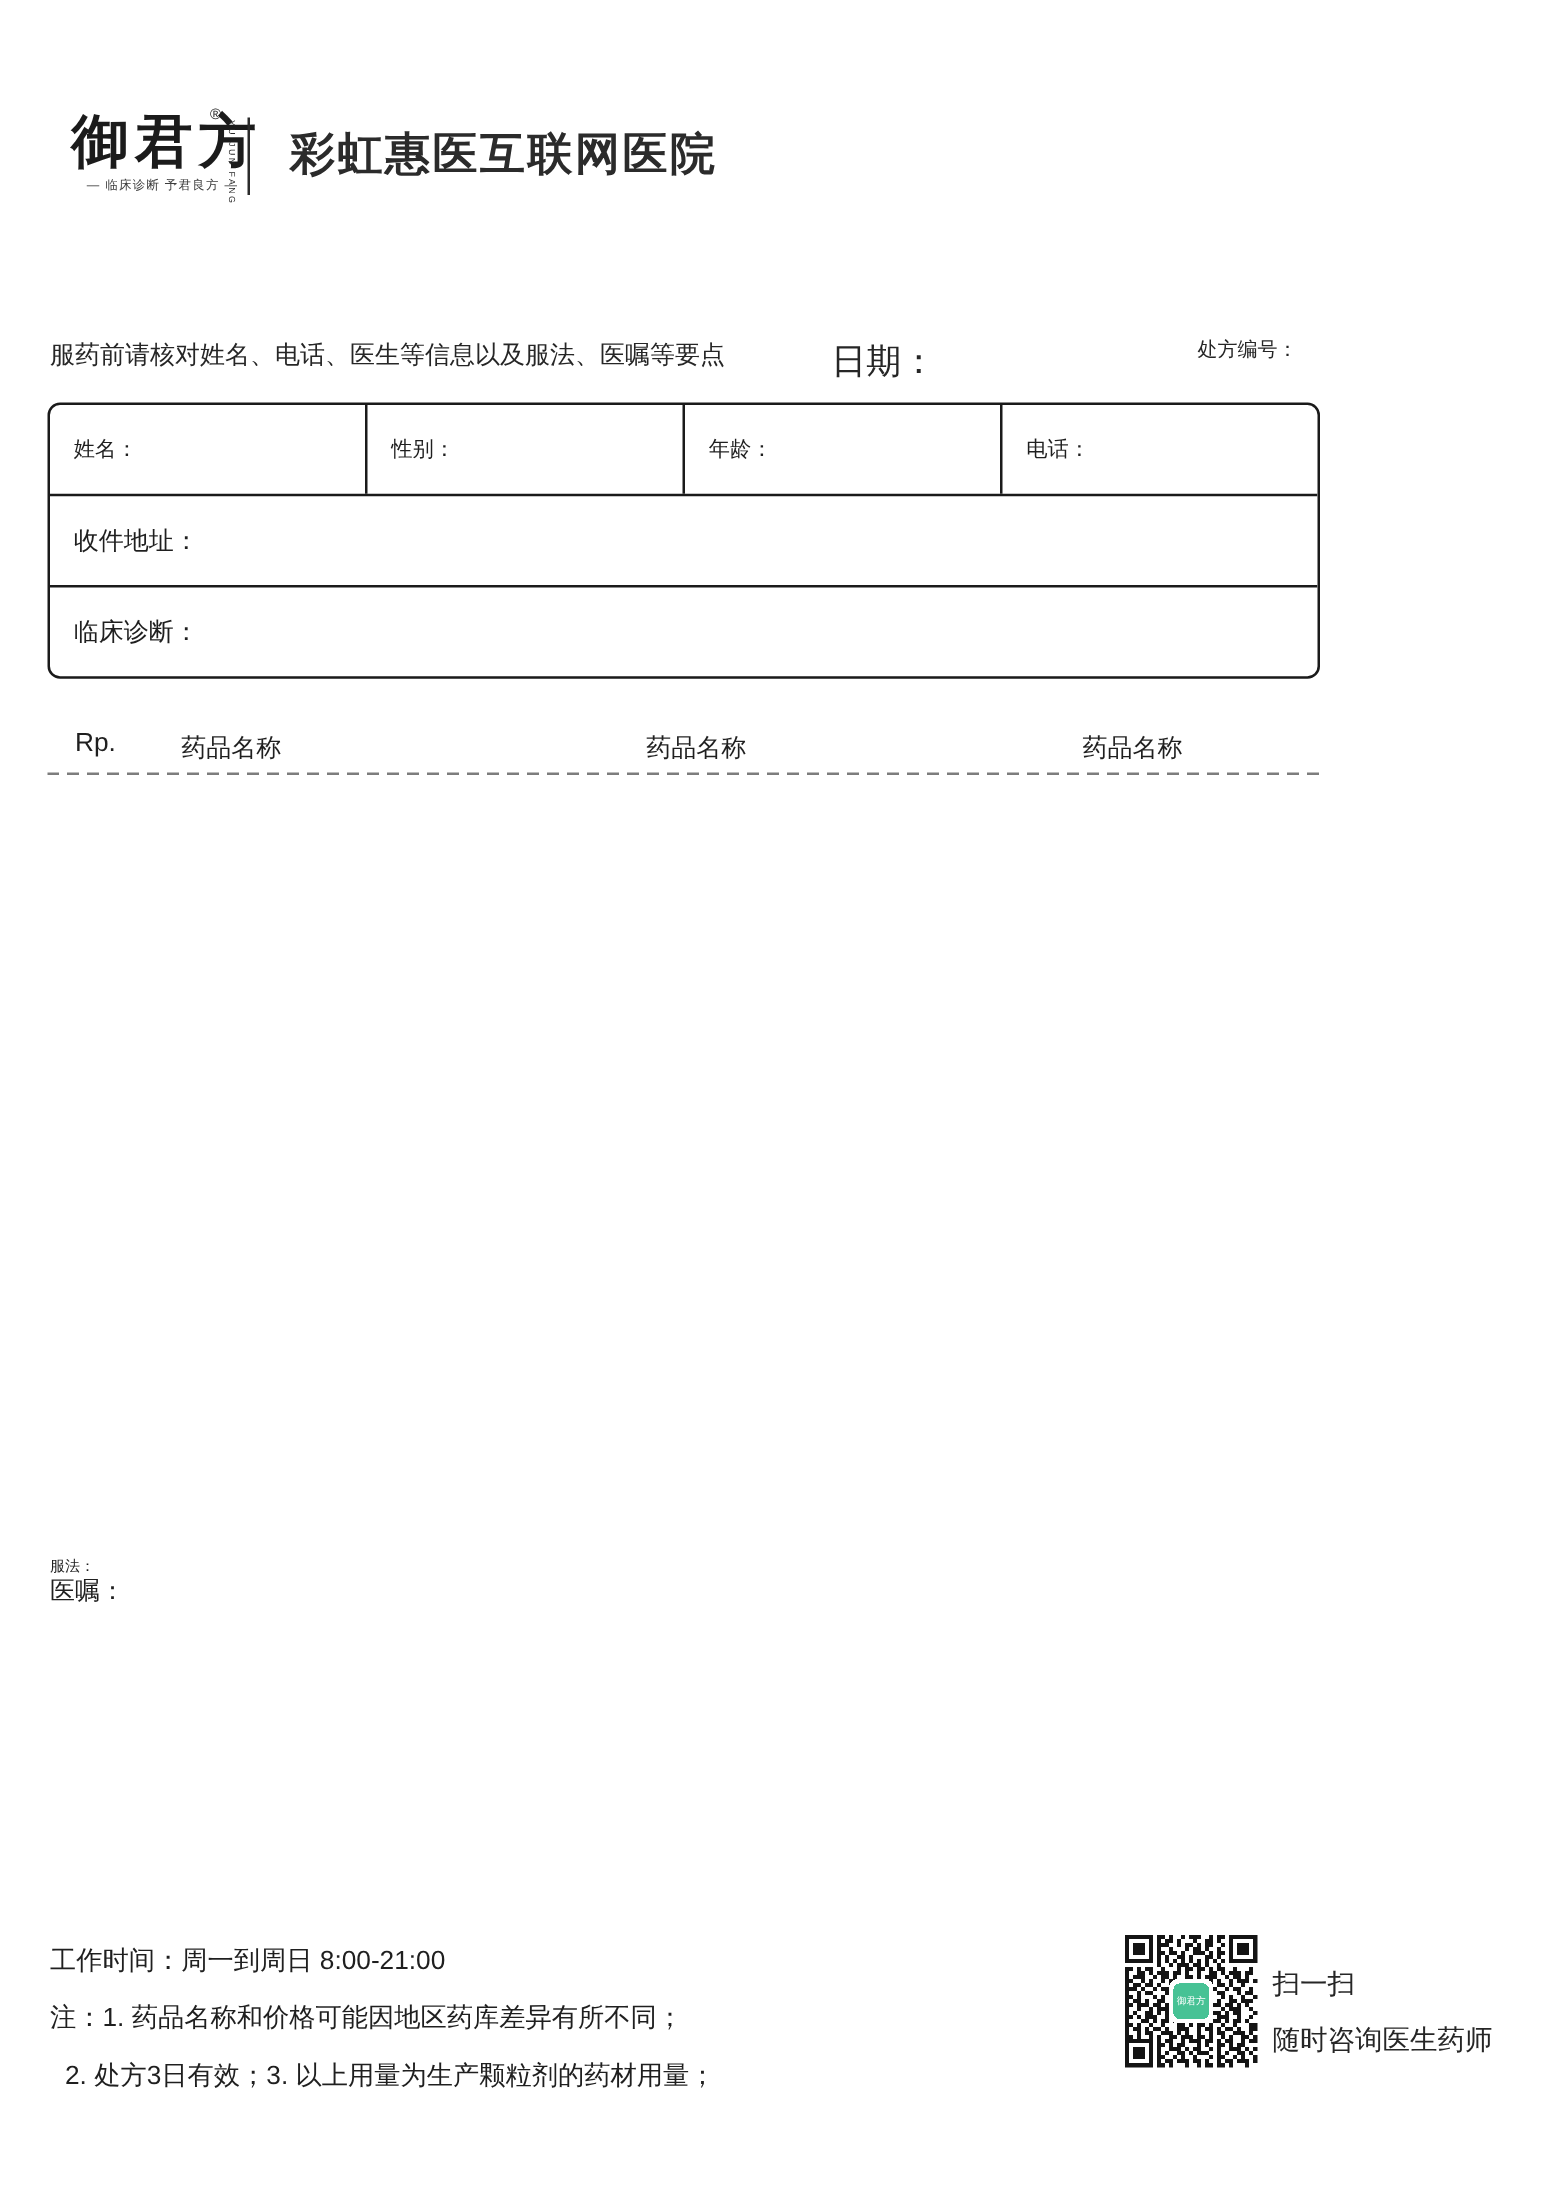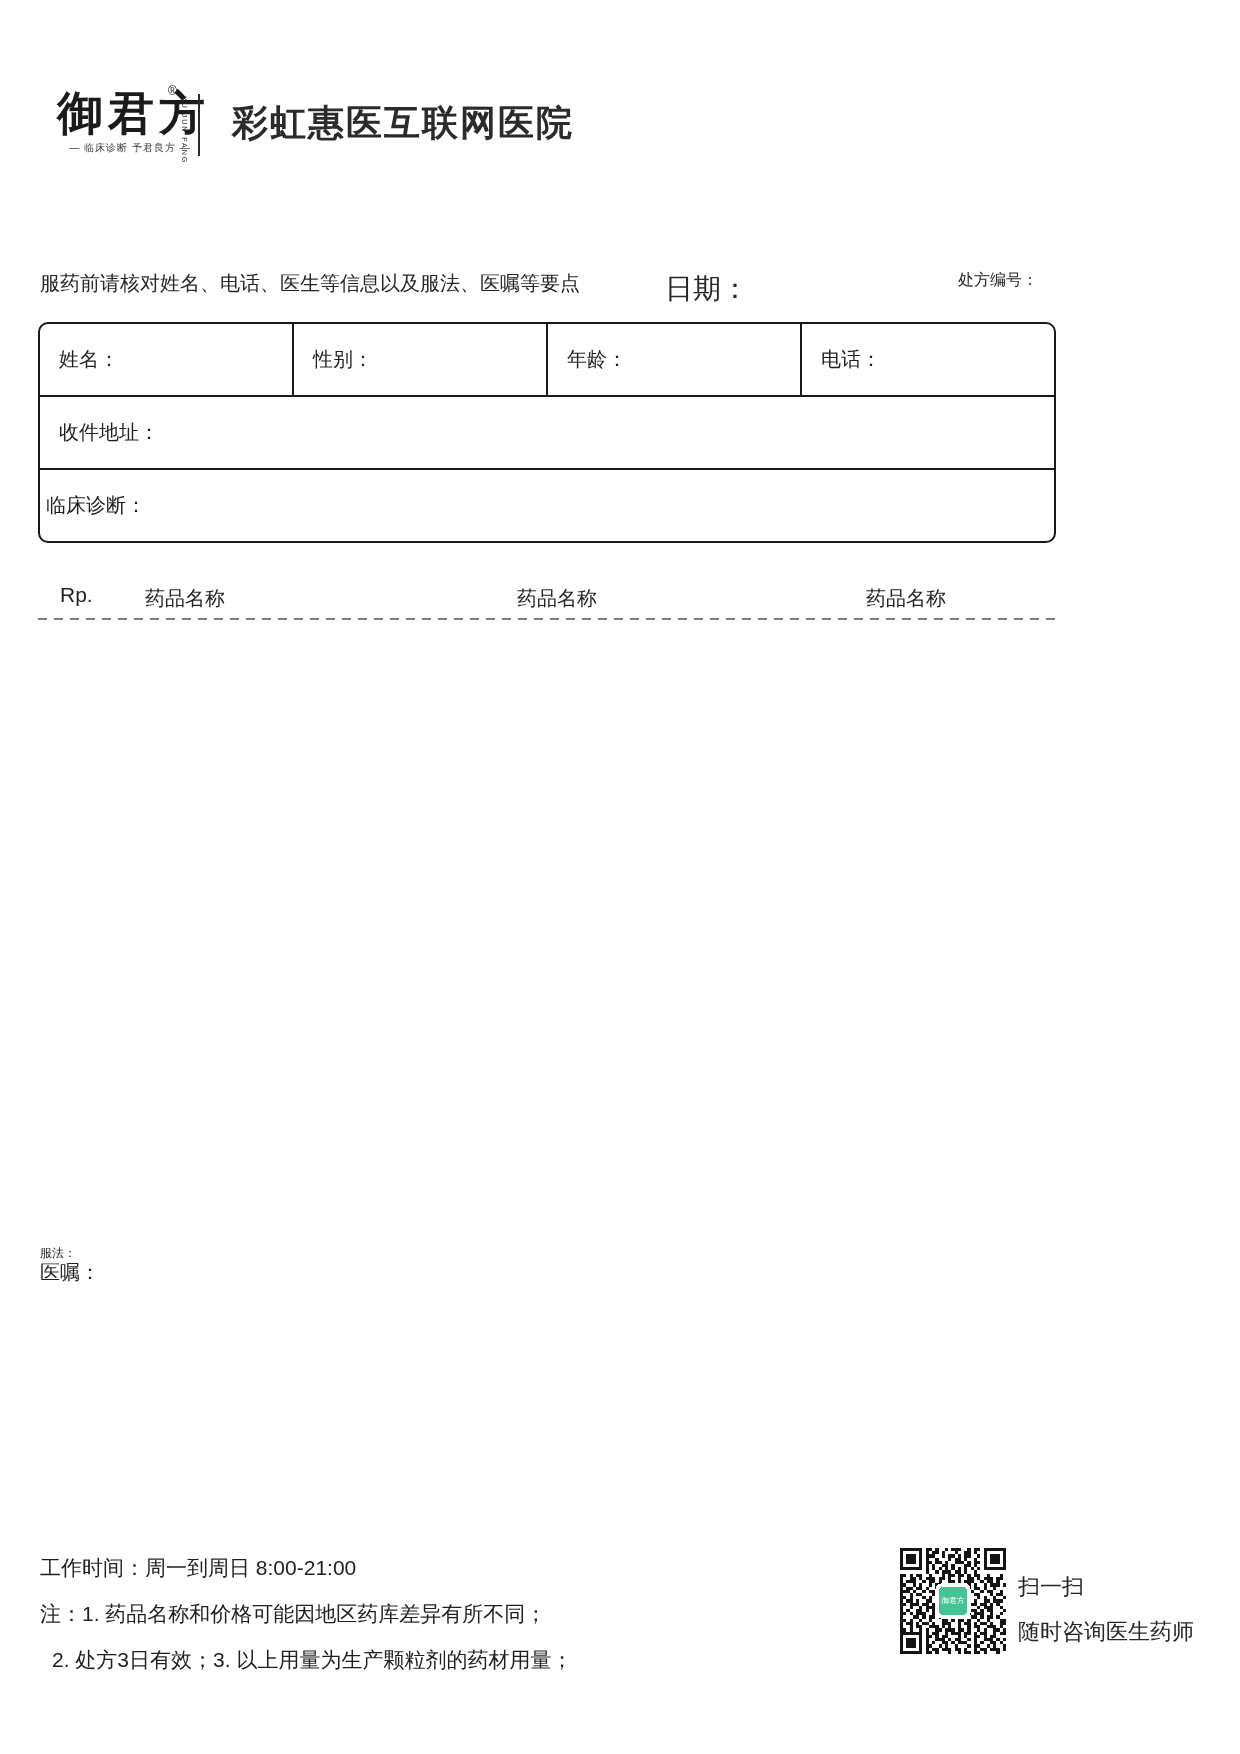--- a/index.html
+++ b/index.html
@@ -38,24 +38,24 @@
   .notice   { left:40px;  top:270px; font-size:20px; color:#262626; }
   .date-lb  { left:665px; top:270px; font-size:28px; color:#262626; }
   .rxno-lb  { left:925px; top:270px; font-size:16px; color:#262626;margin-left:33px; }
 
   
   .patient-box {
     left:38px; top:322px; width:1018px; height:221px;
     border:2.5px solid #1a1a1a; border-radius:10px; overflow:hidden;
   }
   .p-row1 { display:flex; height:73px; border-bottom:2.5px solid #1a1a1a; }
-  .p-row1 .cell { flex:1; display:flex; align-items:center; padding-left:19px; font-size:20px; }
+  .p-row1 .cell { flex:1; display:flex; align-items:center; padding-left:19px; font-size:17px; }
   .p-row1 .cell + .cell { border-left:2px solid #1a1a1a; }
   .p-row2 { height:73px; border-bottom:2.5px solid #1a1a1a; display:flex; align-items:center; padding-left:19px; font-size:20px; }
-  .p-row3 { height:70px; display:flex; align-items:center; padding-left:6px; font-size:20px;text-align:right; }
+  .p-row3 { height:70px; display:flex; align-items:center; padding-left:19px; font-size:20px;text-align:right; }
 
   
   .rp-label { left:60px;  top:583px; font-size:21px; }
   .rp-col1  { left:145px; top:585px; font-size:20px; }
   .rp-col2  { left:517px; top:585px; font-size:20px; }
   .rp-col3  { left:866px; top:585px; font-size:20px; }
   .dash-line {
     left:38px; top:618px; width:1018px; height:2px;
     background:repeating-linear-gradient(90deg,#7d7d7d 0 9px,transparent 9px 16px);
   }

